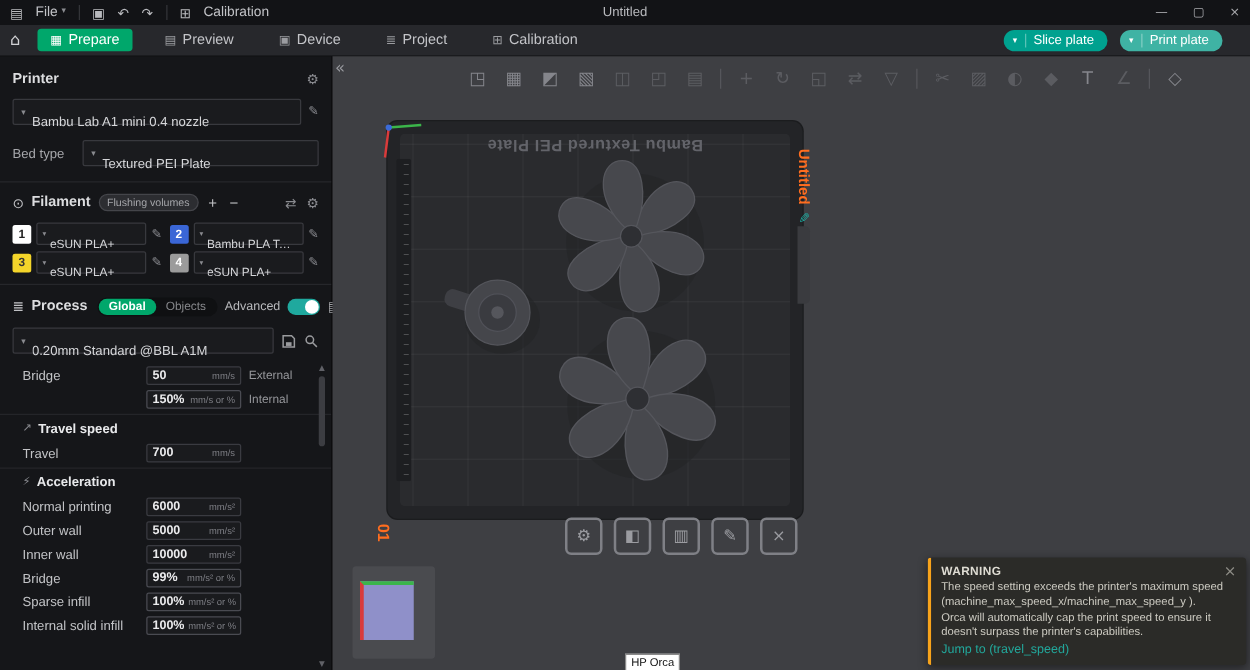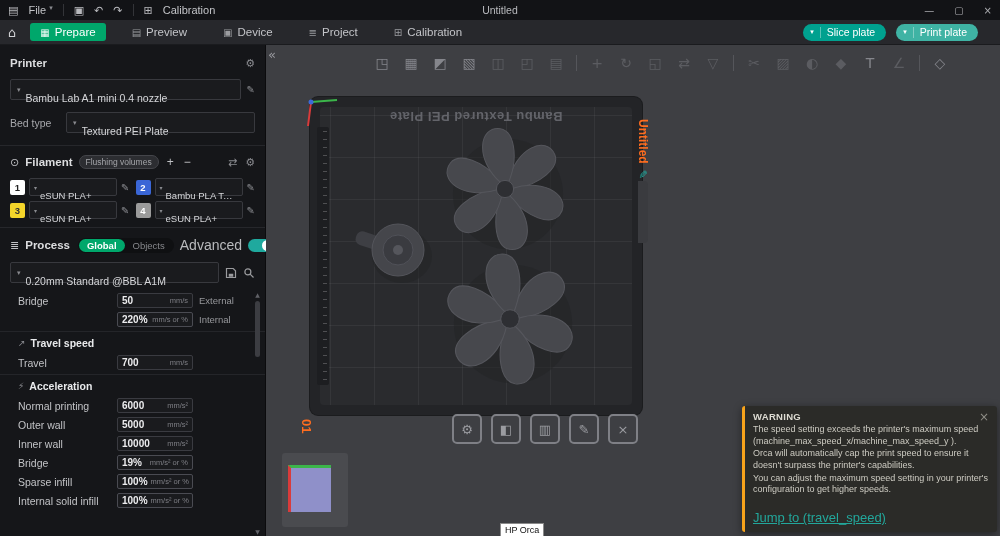--- a/index.html
+++ b/index.html
@@ -75,21 +75,21 @@
         justify-content:center;font-size:9.5px;font-weight:700;cursor:pointer;}
   .mini-select{flex:1;display:flex;align-items:center;gap:3px;background:#1A1B1E;
                border:1px solid #38393E;border-radius:2px;padding:1px 4px;height:14px;
                font-size:9.5px;color:#D6D7DA;min-width:0;cursor:pointer;}
   .mini-select .chev{font-size:6px;color:#8A8B90;flex:none;}
 
   .proc-head{display:flex;align-items:center;gap:6px;height:22px;}
   #scope-pills{display:flex;background:#0F1012;border-radius:9px;padding:1px;margin-left:2px;}
   .scope{padding:1px 8px;font-size:9.5px;color:#86878B;border-radius:8px;cursor:pointer;}
   .scope.active{background:#00A76B;color:#fff;font-weight:700;}
-  .adv-label{margin-left:auto;font-size:14px;color:#B9BABD;}
+  .adv-label{margin-left:auto;font-size:10px;color:#B9BABD;}
   .switch{width:26px;height:13px;background:#1FA99E;border-radius:7px;position:relative;
           cursor:pointer;flex:none;}
   .switch .knob{position:absolute;right:1px;top:1px;width:11px;height:11px;border-radius:50%;
                 background:#fff;}
   .proc-ic{font-size:11px;color:#9C9DA1;cursor:pointer;}
   .proc-ic.teal{color:#1FA99E;}
   .svg-btn{cursor:pointer;display:flex;align-items:center;}
 
   #process-tabs{display:flex;gap:2px;border-bottom:1px solid #2A2B2F;margin:2px 0 0 0;}
   .ptab{padding:4px 7px 5px 7px;font-size:10.5px;color:#97989C;cursor:pointer;}
@@ -162,22 +162,22 @@
   #hp-tip{position:absolute;left:234px;top:478px;background:#fff;color:#111;font-size:9px;
           padding:1px 4px;border:1px solid #8A8A8A;white-space:nowrap;}
 
   #warning{position:absolute;right:3px;bottom:5px;width:236px;background:#2B2B28;
            border-left:3px solid #F7A31B;border-radius:3px;padding:5px 8px 7px 8px;
            box-shadow:0 2px 8px rgba(0,0,0,.45);}
   .w-head{display:flex;align-items:center;justify-content:space-between;}
   .w-title{color:#DEDCD3;font-weight:700;font-size:9.5px;letter-spacing:.3px;}
   .w-close{color:#8E8D86;font-size:12px;cursor:pointer;line-height:1;}
   .wline{color:#CDCBC2;font-size:9px;line-height:1.3;margin-top:1px;}
-  .w-link{color:#22A79B;text-decoration:underline;font-size:13px;display:inline-block;
-          margin-top:14px;cursor:pointer;}
+  .w-link{color:#22A79B;font-size:10px;display:inline-block;
+          margin-top:2px;cursor:pointer;}
 </style>
 </head>
 <body>
 
 <div id="app">
 
   <div id="titlebar">
     <div class="tb-left">
       <span class="tb-icon g">▤</span>
       <span class="tb-menu">
@@ -355,21 +355,21 @@
               <span class="p-label">Bridge</span>
               <span class="p-box">
                 <span class="p-val">50</span>
                 <span class="p-unit">mm/s</span>
               </span>
               <span class="p-suffix">External</span>
             </div>
             <div class="param-row">
               <span class="p-label"></span>
               <span class="p-box mod">
-                <span class="p-val">220%</span>
+                <span class="p-val">150%</span>
                 <span class="p-unit">mm/s or %</span>
               </span>
               <span class="p-suffix">Internal</span>
             </div>
             <div class="param-sec">
               <span class="g sec-ic">↗</span>
               <span class="sec-label">Travel speed</span>
             </div>
             <div class="param-row">
               <span class="p-label">Travel</span>
@@ -403,21 +403,21 @@
               <span class="p-label">Inner wall</span>
               <span class="p-box">
                 <span class="p-val">10000</span>
                 <span class="p-unit">mm/s²</span>
               </span>
               <span class="p-suffix"></span>
             </div>
             <div class="param-row">
               <span class="p-label">Bridge</span>
               <span class="p-box mod">
-                <span class="p-val">19%</span>
+                <span class="p-val">99%</span>
                 <span class="p-unit">mm/s² or %</span>
               </span>
               <span class="p-suffix"></span>
             </div>
             <div class="param-row">
               <span class="p-label">Sparse infill</span>
               <span class="p-box mod">
                 <span class="p-val">100%</span>
                 <span class="p-unit">mm/s² or %</span>
               </span>
@@ -542,19 +542,18 @@
       <div id="hp-tip">HP Orca</div>
 
       <div id="warning">
         <div class="w-head">
           <span class="w-title">WARNING</span>
           <span class="w-close g">×</span>
         </div>
         <div id="warning-lines">
             <div class="wline">The speed setting exceeds the printer's maximum speed (machine_max_speed_x/machine_max_speed_y ).</div>
             <div class="wline">Orca will automatically cap the print speed to ensure it doesn't surpass the printer's capabilities.</div>
-            <div class="wline">You can adjust the maximum speed setting in your printer's configuration to get higher speeds.</div>
           </div>
         <a class="w-link">Jump to (travel_speed)</a>
       </div>
     </div>
   </div>
 </div>
 
 </body></html>

